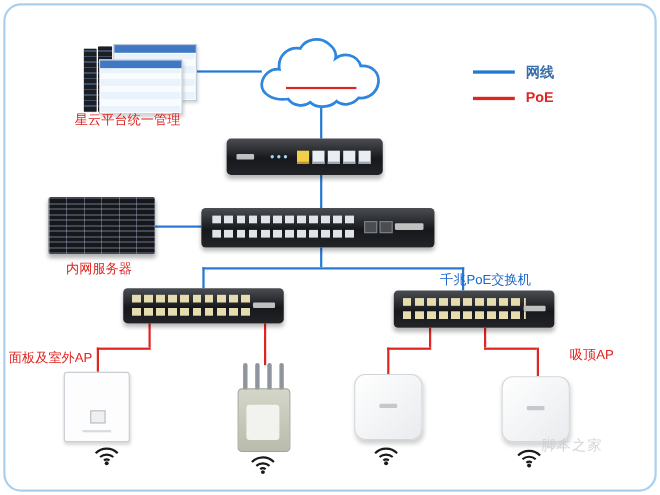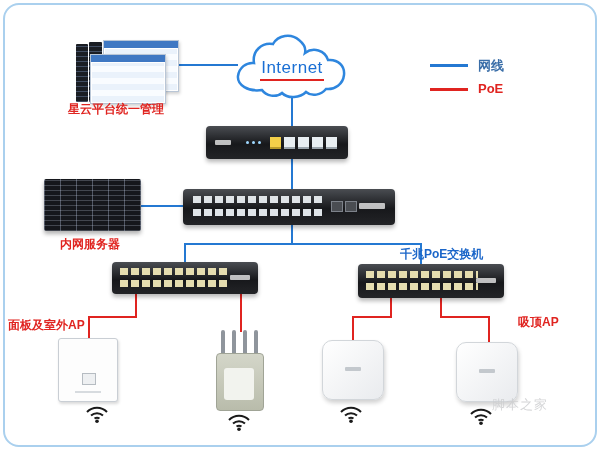--- a/index.html
+++ b/index.html
@@ -1,21 +1,21 @@
 <!DOCTYPE html>
 <html><head>
 <meta charset="utf-8">
 <style>
   html,body{margin:0;padding:0;background:#fff;}
   .canvas{position:relative;width:600px;height:450px;background:#fff;overflow:hidden;
           font-family:"Liberation Sans",sans-serif;}
   .frame{position:absolute;inset:3px;border:2px solid #aad0ee;border-radius:16px;}
 
   
-  .lbl{position:absolute;font-size:12px;font-weight:bold;white-space:nowrap;}
+  .lbl{position:absolute;font-size:12px;font-weight:normal;white-space:nowrap;}
   .red-t{color:#e02420;}
   .blue-t{color:#1b66c9;}
 
   
   .ln{position:absolute;}
   .ln.h{height:2px;}
   .ln.v{width:2px;}
   .blue{background:#2478d2;}
   .red{background:#e02420;}
 
@@ -123,21 +123,20 @@
   </div>
   <div class="lbl red-t" style="left:68px;top:101px;">星云平台统一管理</div>
 
   <div class="cloud">
     <svg width="124" height="68" viewBox="0 0 124 68">
       <path d="M 32 56 C 18 58, 7 51, 8 42 C 9 34, 16 28, 24 29
                C 22 17, 32 8, 43 10 C 48 1, 61 -1, 69 6 C 74 10, 76 15, 75 19
                C 83 13, 95 16, 98 26 C 108 25, 115 32, 114 41 C 113 50, 105 56, 96 55
                C 91 61, 82 63, 76 58 C 70 64, 58 65, 52 59 C 46 64, 36 62, 32 56 Z" fill="#ffffff" stroke="#2e86de" stroke-width="2.5"></path>
     </svg>
-    <div class="cloud-text">Internet</div>
     <div class="cloud-underline"></div>
   </div>
 
   <div class="legend-swatch blue" style="left:430px;top:64px;"></div>
   <div class="legend-lbl" style="left:478px;top:57px;color:#3a6ea8;">网线</div>
   <div class="legend-swatch red" style="left:430px;top:88px;"></div>
   <div class="legend-lbl" style="left:478px;top:81px;color:#e02420;">PoE</div>
 
   <div class="device" style="left:206px;top:126px;width:142px;height:33px;">
     <div class="logo-mark" style="left:9px;top:14px;width:16px;height:5px;"></div>

